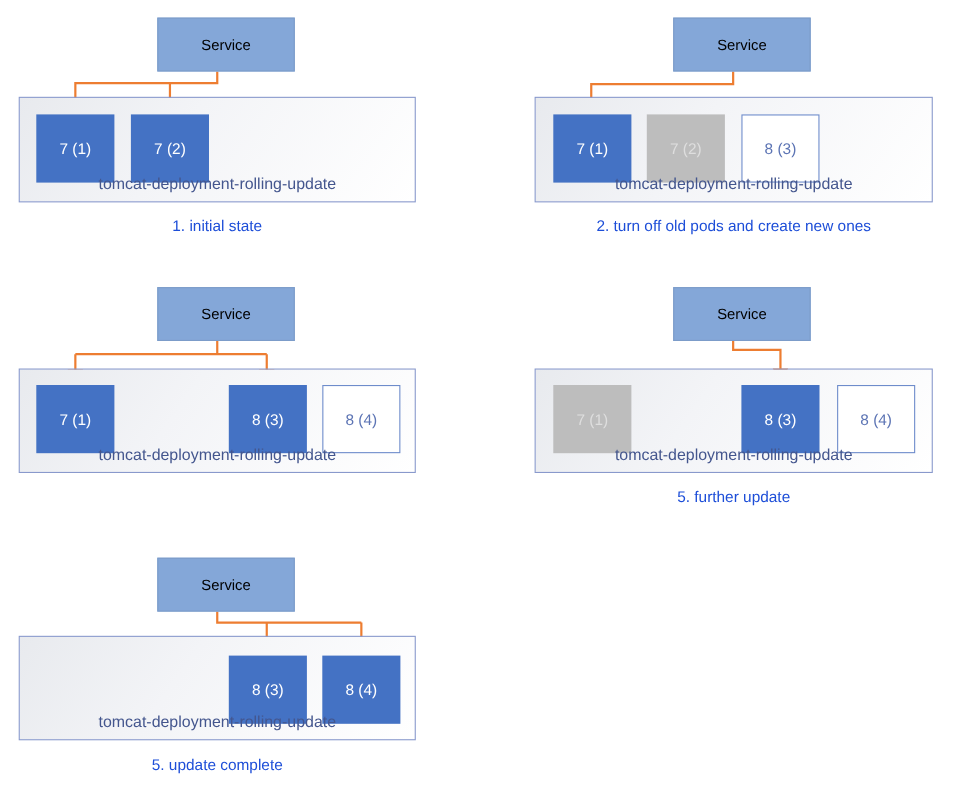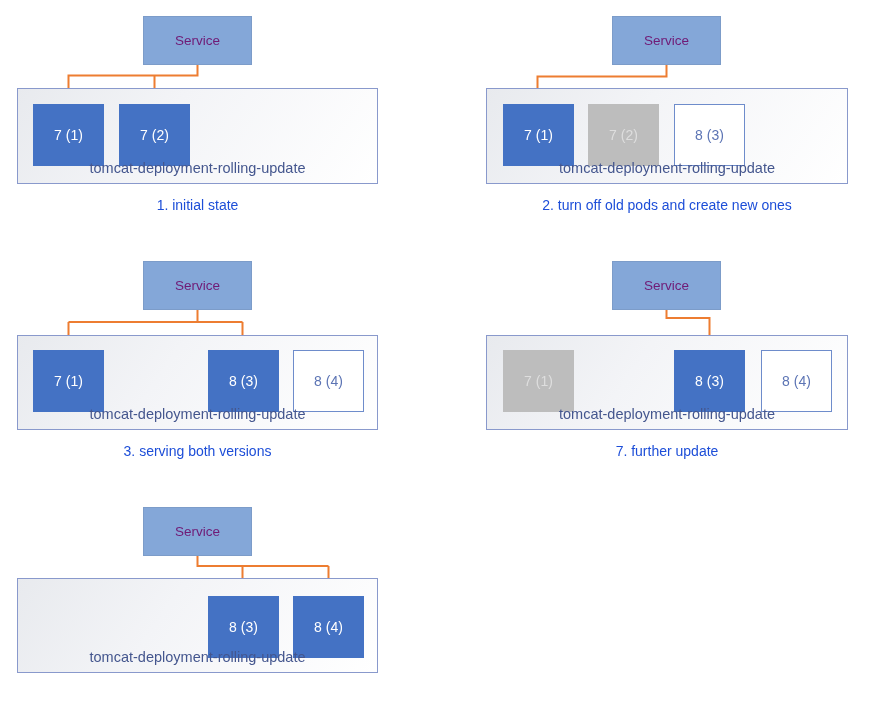--- a/index.html
+++ b/index.html
@@ -2,23 +2,23 @@
 <html><head>
 <meta charset="utf-8">
 <style>
   html,body{margin:0;padding:0;background:#ffffff;}
   .canvas{
     position:relative;width:870px;height:718px;background:#ffffff;overflow:hidden;
     font-family:"Liberation Sans", sans-serif;
   }
   
   .svc{
-    position:absolute;width:109px;height:49px;
+    position:absolute;width:125px;height:49px;
     background:#84a7d8;border:1px solid #7c9cc9;box-sizing:border-box;
-    color:#701a75;font-size:13.5px;
+    color:#000000;font-size:13.5px;
     display:flex;align-items:center;justify-content:center;
   }
   .svc.p1{left:143px;top:16px}
   .svc.p2{left:612px;top:16px}
   .svc.p3{left:143px;top:261px}
   .svc.p4{left:612px;top:261px}
   .svc.p5{left:143px;top:507px}
 
   
   .box{
@@ -122,31 +122,31 @@
   </div>
   <div class="caption p2">2. turn off old pods and create new ones</div>
 
   <div class="svc p3">Service</div>
   <div class="box p3">
     <div class="pod active p3a">7 (1)</div>
     <div class="pod active p3b">8 (3)</div>
     <div class="pod new p3c">8 (4)</div>
     <div class="deploy-label">tomcat-deployment-rolling-update</div>
   </div>
-  <div class="caption p3">3. serving both versions</div>
 
   <div class="svc p4">Service</div>
   <div class="box p4">
     <div class="pod off p4a">7 (1)</div>
     <div class="pod active p4b">8 (3)</div>
     <div class="pod new p4c">8 (4)</div>
     <div class="deploy-label">tomcat-deployment-rolling-update</div>
   </div>
-  <div class="caption p4">7. further update</div>
+  <div class="caption p4">5. further update</div>
 
   <div class="svc p5">Service</div>
   <div class="box p5">
     <div class="pod active p5a">8 (3)</div>
     <div class="pod active p5b">8 (4)</div>
     <div class="deploy-label">tomcat-deployment-rolling-update</div>
   </div>
+  <div class="caption p5">5. update complete</div>
 
 </div>
 
 </body></html>

